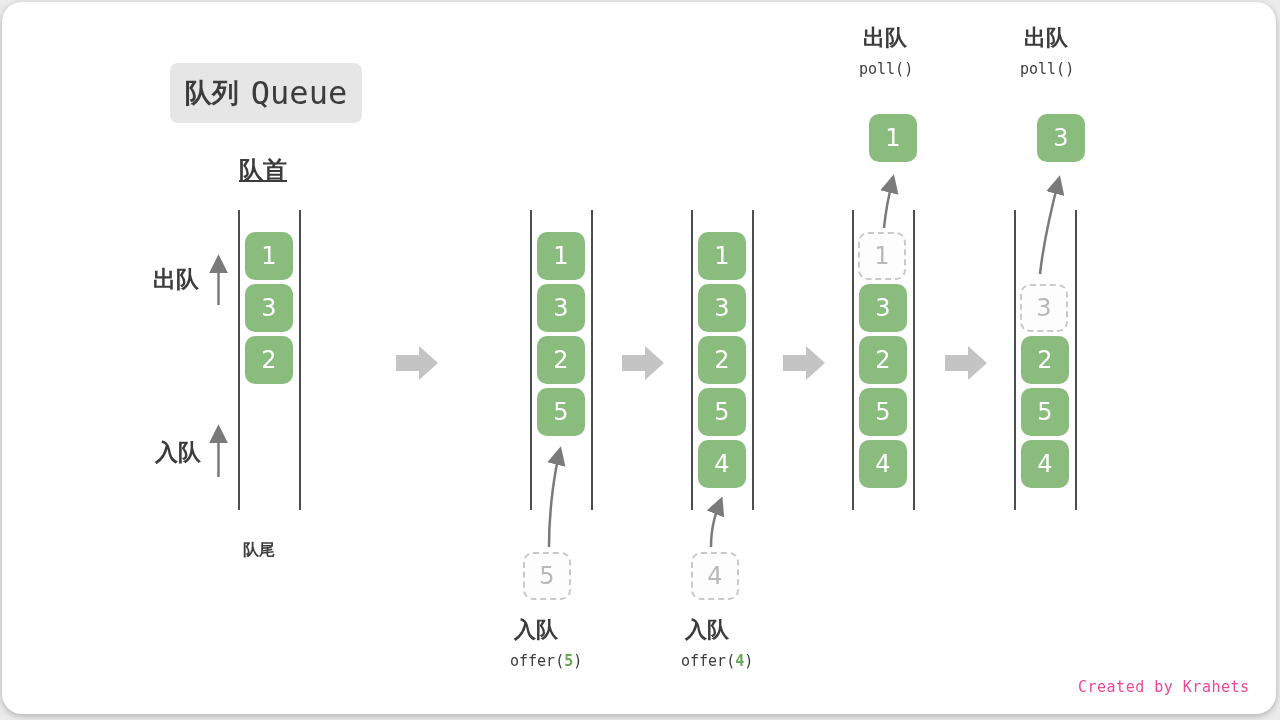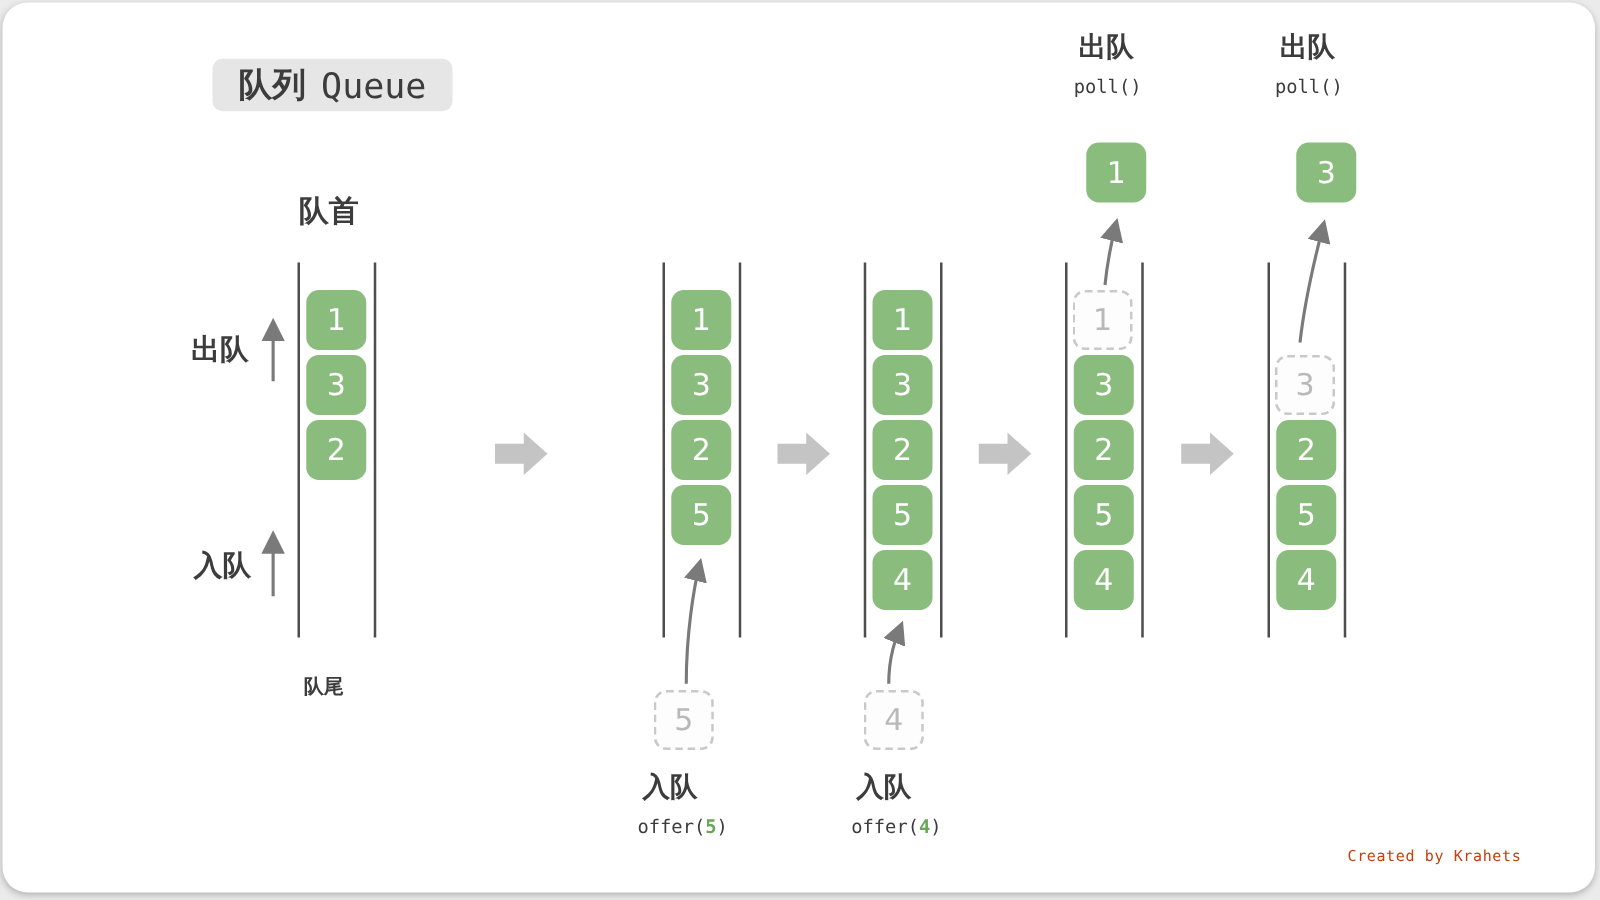--- a/index.html
+++ b/index.html
@@ -3,25 +3,25 @@
 <meta charset="utf-8">
 <style>
   html, body { margin: 0; padding: 0; background: #ebebeb; }
   .stage { position: relative; width: 1280px; height: 720px; overflow: hidden;
            font-family: "Liberation Sans", sans-serif; }
   .canvas { position: absolute; left: 2px; top: 2px; width: 1274px; height: 712px;
             background: #ffffff; border-radius: 20px;
             box-shadow: 0 2px 6px rgba(0,0,0,0.25); }
 
   
-  .title-box { position: absolute; left: 168px; top: 45px; width: 192px; height: 42px;
+  .title-box { position: absolute; left: 168px; top: 61px; width: 192px; height: 60px;
                background: #e6e6e6; border-radius: 8px;
                display: flex; align-items: center; justify-content: center; gap: 12px; }
   .title-zh { font-size: 27px; font-weight: 700; color: #3c3c3c; }
-  .title-en { font-size: 28px; color: #3c3c3c; }
+  .title-en { font-size: 32px; color: #3c3c3c; }
 
   .code { font-family: "DejaVu Sans Mono", "Liberation Mono", monospace; color: #3c3c3c; }
   .zh   { font-family: "Liberation Sans", sans-serif; font-weight: 700; color: #3c3c3c; }
 
   
   .side-label { position: absolute; font-size: 23px; font-weight: 700; color: #3c3c3c;
                 line-height: 1; white-space: nowrap; }
 
   
   .qline { position: absolute; top: 208px; width: 2px; height: 300px; background: #4d4d4d; }
@@ -34,36 +34,36 @@
           font-size: 24px; box-sizing: border-box; }
   .cell.dashed { background: #fdfdfd; border: 2px dashed #c9c9c9; color: #b9b9b9; }
 
   
   .op { position: absolute; line-height: 1; }
   .op .op-zh   { font-size: 22px; margin: 0 0 13px 4px; }
   .op .op-code { font-size: 15px; }
   .op .arg { color: #68a958; font-weight: 700; }
 
   .watermark { position: absolute; left: 1076px; top: 676px;
-               font-size: 12px; color: #c2410c; letter-spacing: 0.5px; }
+               font-size: 15px; color: #ec4899; letter-spacing: 0.5px; }
 
   svg.arrows { position: absolute; left: 0; top: 0; pointer-events: none; }
 </style>
 </head>
 <body>
 
 <div class="stage">
   <div class="canvas">
 
     <div class="title-box">
       <span class="title-zh zh">队列</span>
       <span class="title-en code">Queue</span>
     </div>
 
-    <div class="side-label" style="left:237px; top:156px; font-size:24px;">队首</div>
+    <div class="side-label" style="left:237px; top:156px; font-size:24px;text-decoration:underline;">队首</div>
     <div class="side-label" style="left:241px; top:540px; font-size:16px;">队尾</div>
     <div class="side-label" style="left:151px; top:266px;">出队</div>
     <div class="side-label" style="left:153px; top:439px;">入队</div>
 
     <div>
       <div class="qline" style="left:236px"></div>
       <div class="qline" style="left:297px"></div>
       <div class="cell" style="left:243px;top:230px">1</div>
       <div class="cell" style="left:243px;top:282px">3</div>
       <div class="cell" style="left:243px;top:334px">2</div>

